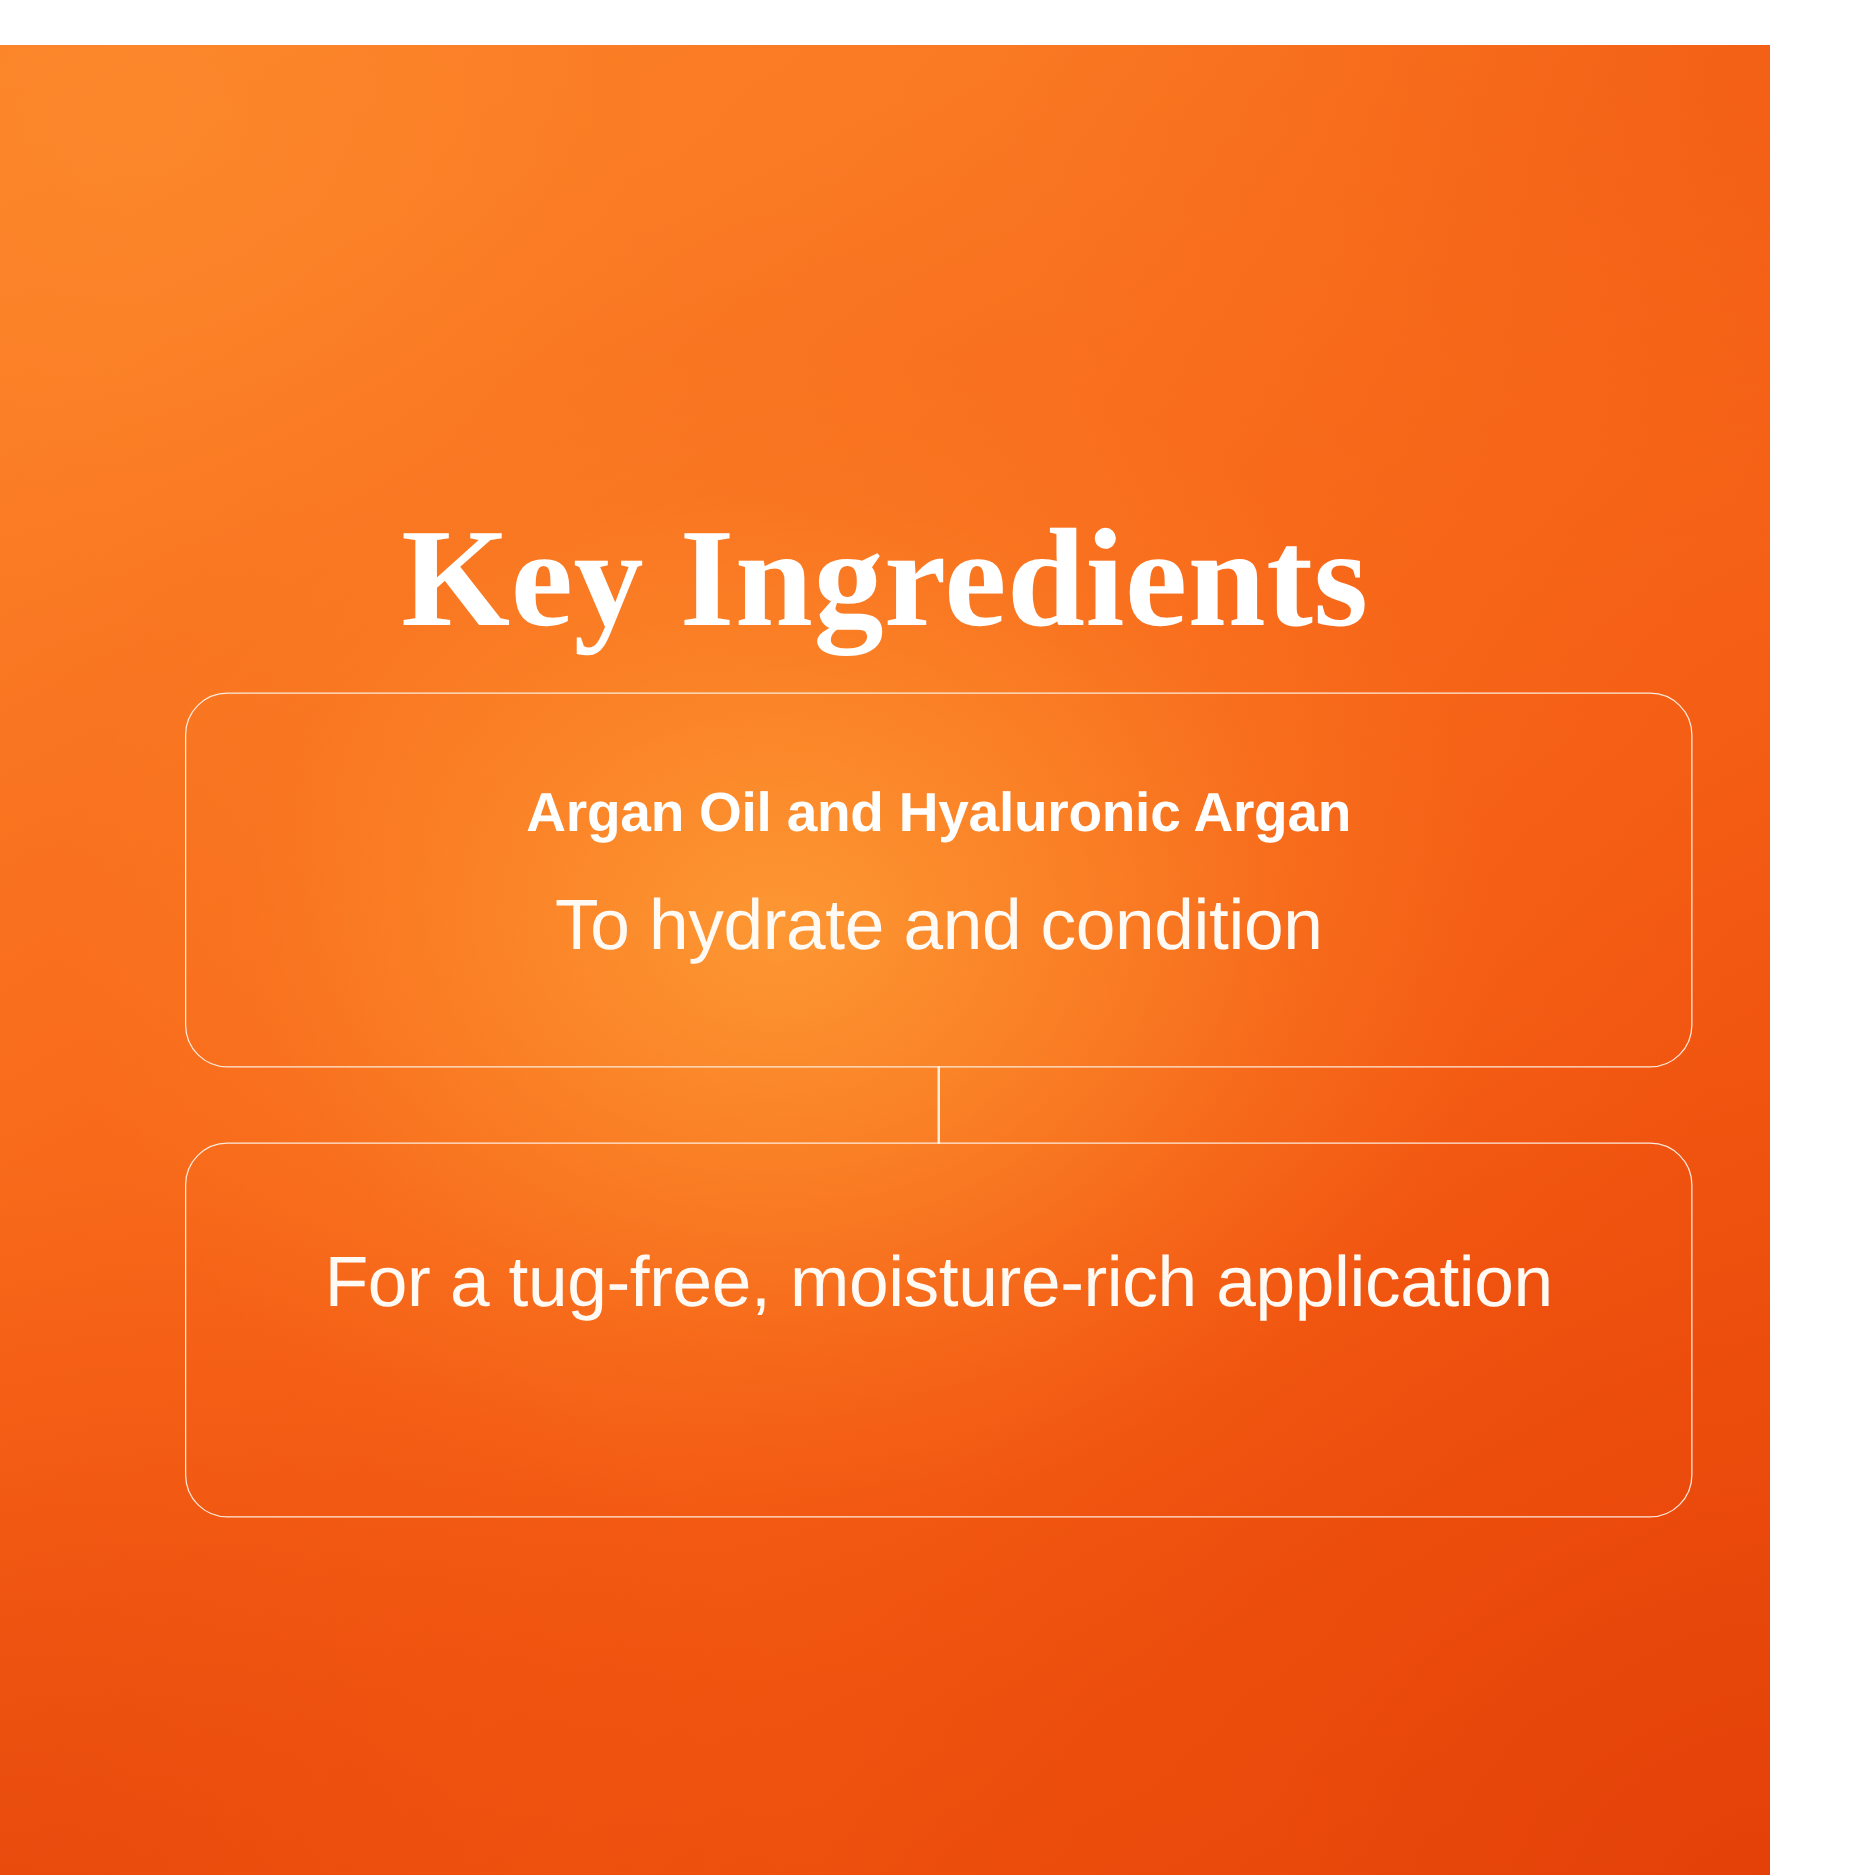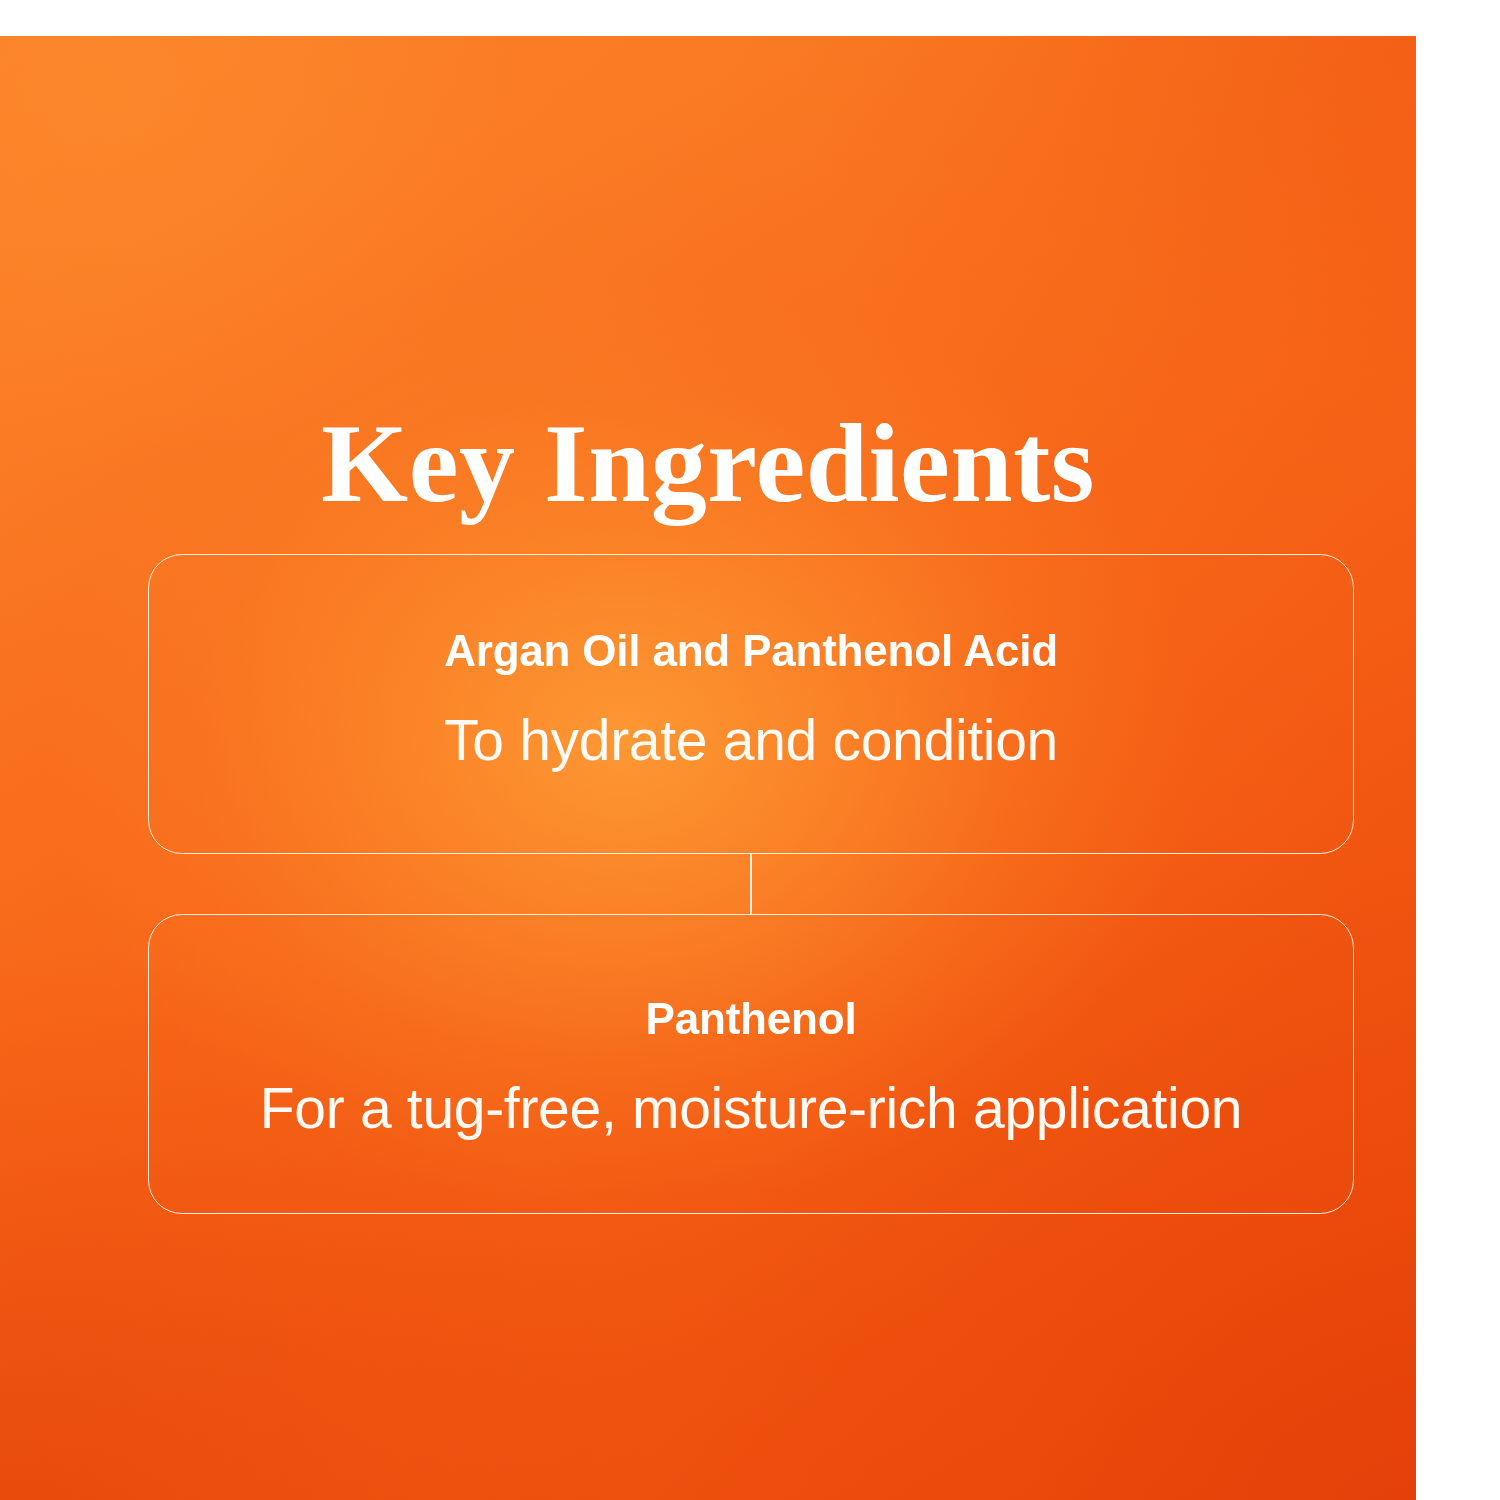--- a/index.html
+++ b/index.html
@@ -150,27 +150,26 @@
   <div class="bg-layer bg-topleft"></div>
   <div class="bg-layer bg-warm-core"></div>
   <div class="bg-layer bg-topright"></div>
   <div class="bg-layer bg-bottomleft"></div>
   <div class="bg-layer bg-bottomright"></div>
 
   <h1 class="title">Key Ingredients</h1>
 
   <div class="card" id="card-1">
     <div class="card-inner">
-      <p class="card-heading">Argan Oil and Panthenol Acid</p>
+      <p class="card-heading">Argan Oil and Hyaluronic Argan</p>
       <p class="card-sub">To hydrate and condition</p>
     </div>
   </div>
 
   <div class="connector"></div>
 
   <div class="card" id="card-2">
     <div class="card-inner">
-      <p class="card-heading">Panthenol</p>
       <p class="card-sub">For a tug-free, moisture-rich application</p>
     </div>
   </div>
 
 </div>
 
 </body></html>

